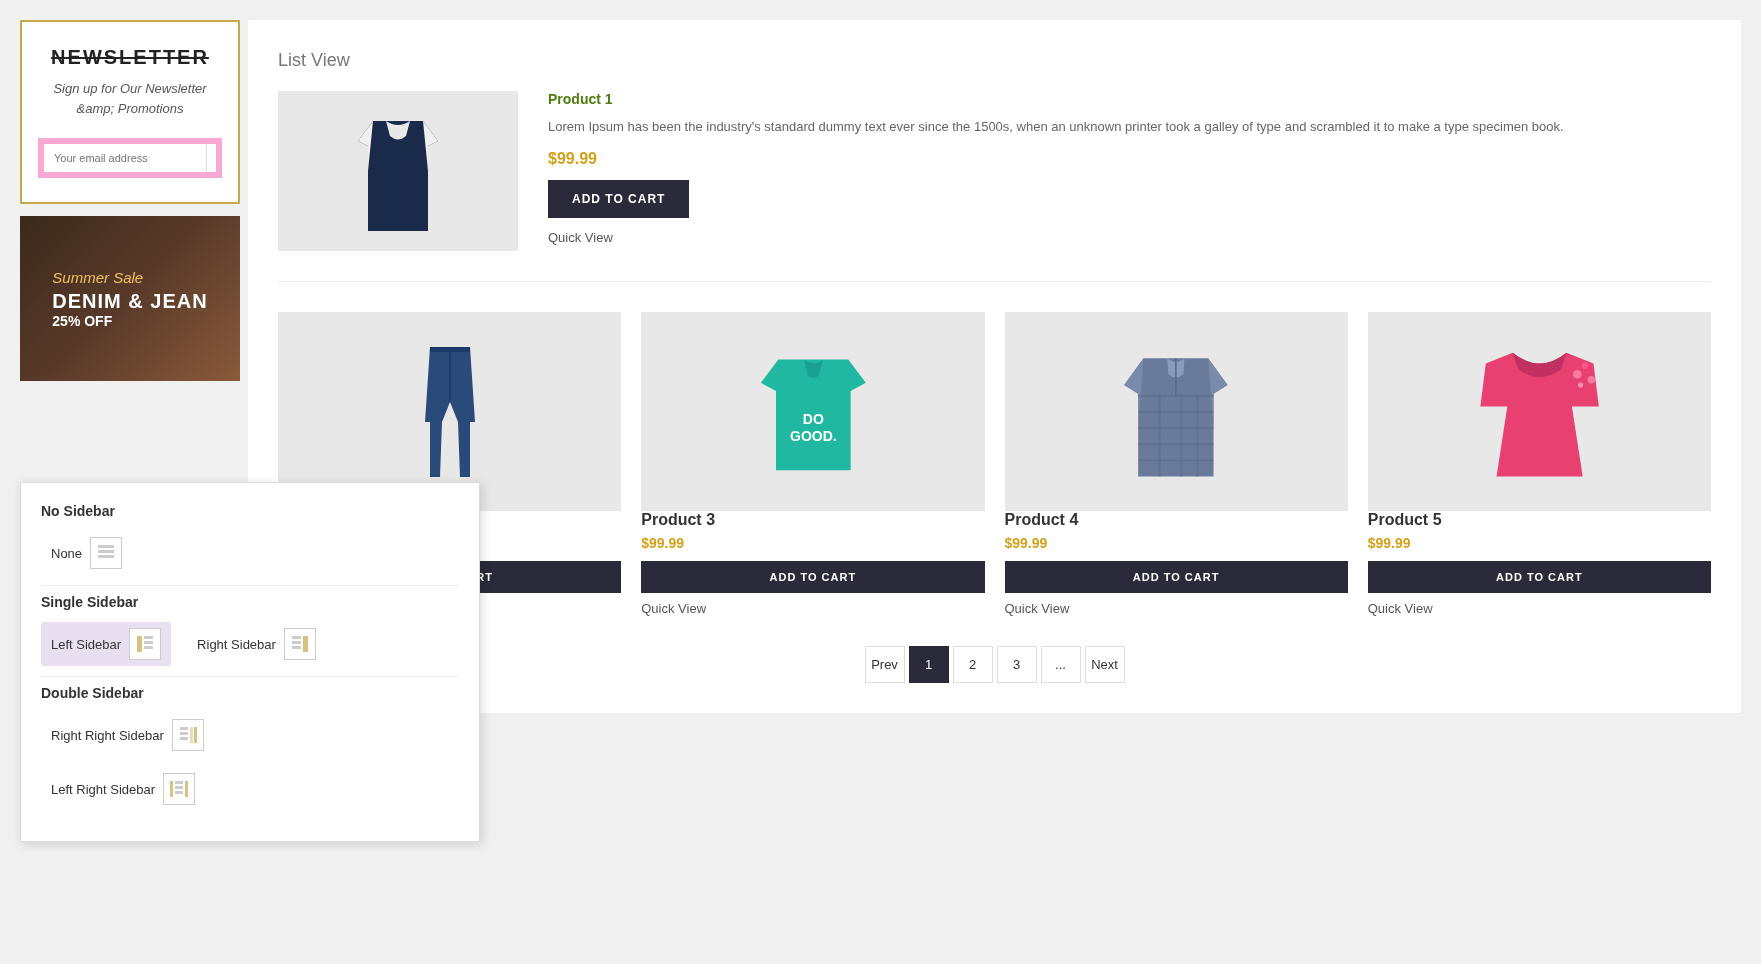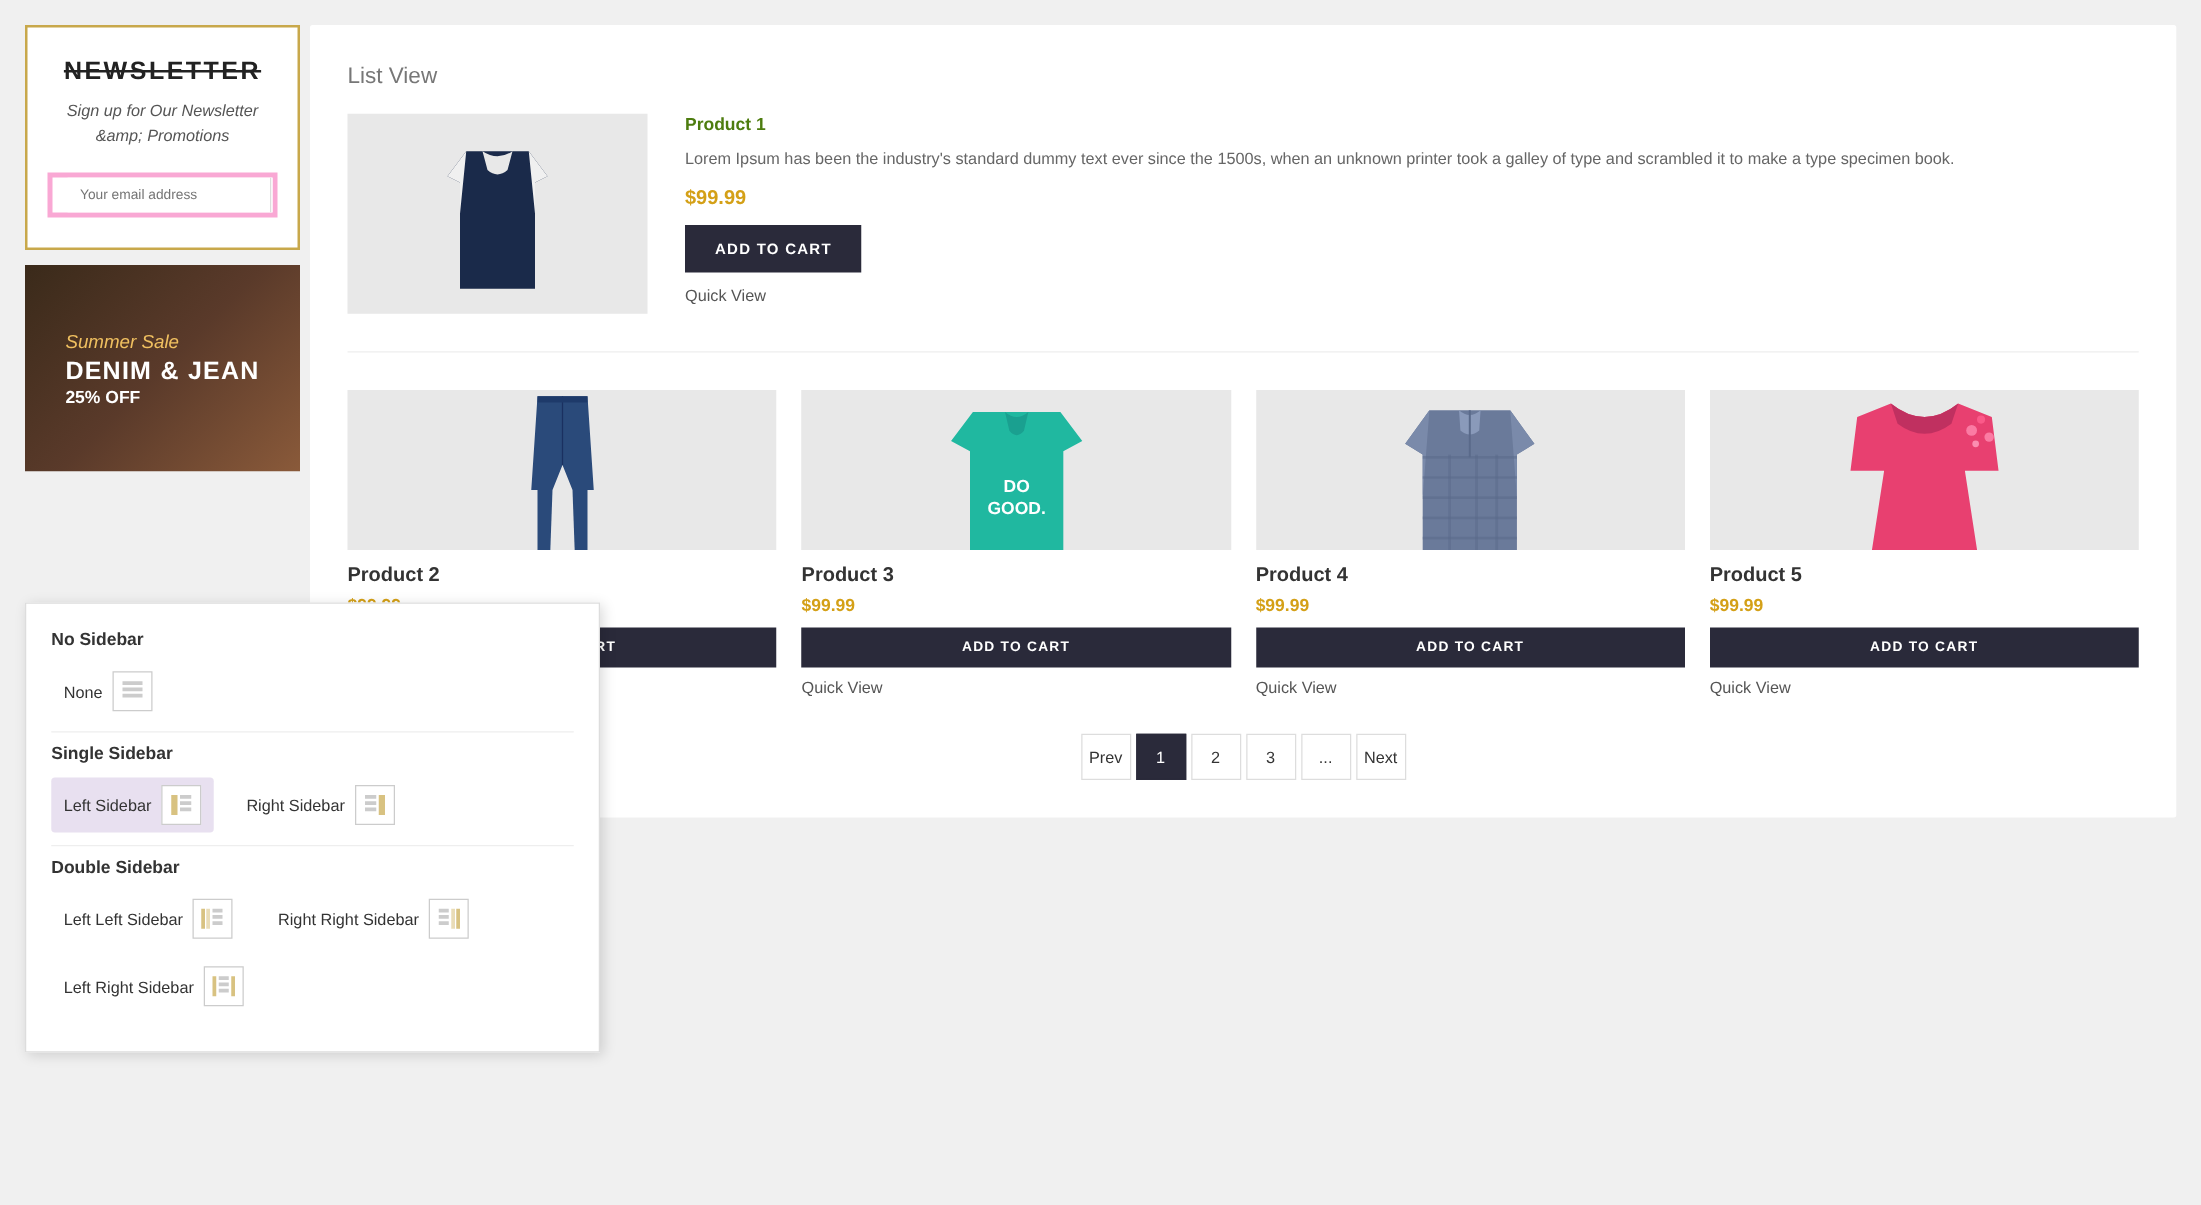--- a/index.html
+++ b/index.html
@@ -42,23 +42,22 @@
     }
     .newsletter-subtitle {
       font-style: italic;
       font-size: 13px;
       color: #555;
       margin-bottom: 20px;
       line-height: 1.5;
     }
     .newsletter-form {
       display: flex;
-      border: 4px solid #f9a8d4;
+      border: 6px solid #f9a8d4;
       overflow: hidden;
-      padding-left: 12px;
     }
     .newsletter-form input {
       flex: 1;
       border: none;
       padding: 8px 10px;
       font-size: 11px;
       color: #aaa;
       outline: none;
     }
     .newsletter-form button {
@@ -247,25 +246,24 @@
       grid-template-columns: repeat(4, 1fr);
       gap: 20px;
       margin-bottom: 30px;
     }
     .grid-product-card {
       display: flex;
       flex-direction: column;
     }
     .grid-product-img {
       background: #e8e8e8;
-      height: 128px;
-      display: flex;
-      align-items: flex-start;
+      height: 199px;
+      display: flex;
+      align-items: center;
       justify-content: center;
-      margin-bottom: 12px;
       overflow: hidden;
     }
     .grid-product-img svg {
       height: 140px;
       width: auto;
     }
     .grid-product-name {
       font-size: 16px;
       font-weight: 600;
       color: #333;
@@ -383,32 +381,20 @@
             <rect x="13" y="2" width="5" height="16" fill="#c8a84b" opacity="0.7"></rect>
           </svg>
         </div>
       </div>
     </div>
 
     <hr class="divider">
     <h3>Double Sidebar</h3>
     <div class="sidebar-option-row">
       <div class="sidebar-option-item">
-        <label>Left Left Sidebar</label>
-        <div class="layout-icon colored">
-          <svg width="20" height="20" viewBox="0 0 20 20">
-            <rect x="1" y="2" width="3" height="16" fill="#c8a84b" opacity="0.7"></rect>
-            <rect x="5" y="2" width="3" height="16" fill="#c8a84b" opacity="0.4"></rect>
-            <rect x="10" y="2" width="8" height="3" fill="#ccc"></rect>
-            <rect x="10" y="7" width="8" height="3" fill="#ccc"></rect>
-            <rect x="10" y="12" width="8" height="3" fill="#ccc"></rect>
-          </svg>
-        </div>
-      </div>
-      <div class="sidebar-option-item">
         <label>Right Right Sidebar</label>
         <div class="layout-icon colored">
           <svg width="20" height="20" viewBox="0 0 20 20">
             <rect x="2" y="2" width="8" height="3" fill="#ccc"></rect>
             <rect x="2" y="7" width="8" height="3" fill="#ccc"></rect>
             <rect x="2" y="12" width="8" height="3" fill="#ccc"></rect>
             <rect x="12" y="2" width="3" height="16" fill="#c8a84b" opacity="0.4"></rect>
             <rect x="16" y="2" width="3" height="16" fill="#c8a84b" opacity="0.7"></rect>
           </svg>
         </div>

